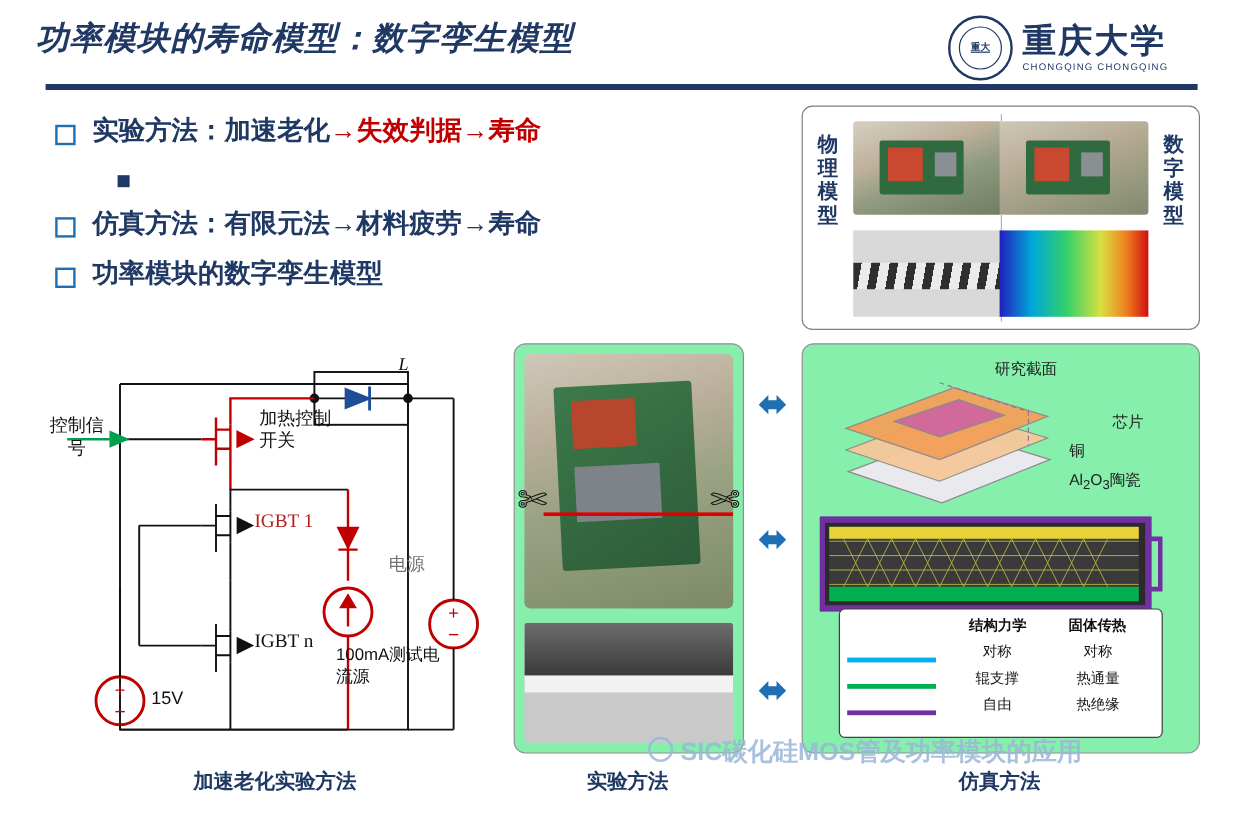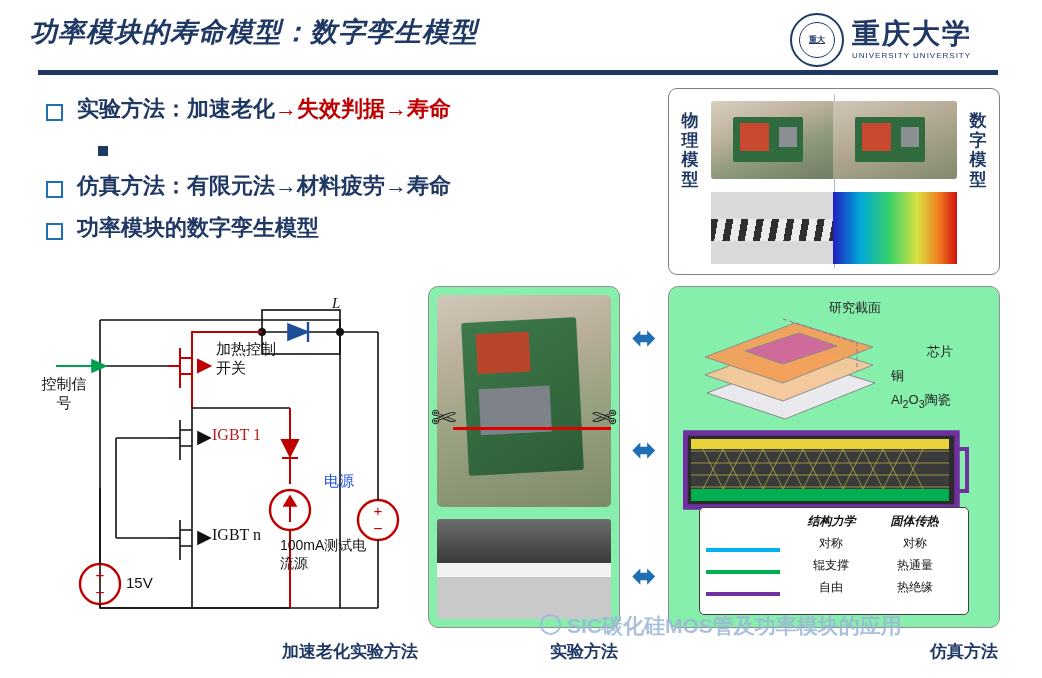--- a/index.html
+++ b/index.html
@@ -83,21 +83,21 @@
     position:absolute;right:42px;bottom:10px;width:124px;height:72px;
     background:linear-gradient(90deg,#2020c0 0%,#00a8d8 22%,#33d06a 45%,#d8e040 68%,#f08020 85%,#d01010 100%);
   }
 
   
   .panel{position:absolute;border:1px solid #8f8f8f;border-radius:10px;background:#86efac;}
   .p-mid{left:428px;top:286px;width:190px;height:340px;}
   .p-right{left:668px;top:286px;width:330px;height:340px;}
 
   .cap{
-    position:absolute;font-size:17px;font-weight:bold;color:#1F3864;text-align:right;
+    position:absolute;font-size:17px;font-weight:bold;color:#1F3864;text-align:center;
   }
   .cap-left{left:40px;top:640px;width:378px;}
   .cap-mid{left:428px;top:640px;width:190px;}
   .cap-right{left:668px;top:640px;width:330px;}
 
   
   .circuit{position:absolute;left:40px;top:288px;width:378px;height:340px;}
 
   
   .photo-top{
@@ -136,21 +136,21 @@
   .a1{top:320px;}
   .a2{top:432px;}
   .a3{top:558px;}
 
   
   .rp-label{position:absolute;font-size:13px;color:#222;white-space:nowrap;}
   .legend-box{
     position:absolute;left:30px;bottom:12px;width:268px;height:106px;
     border:1px solid #404040;border-radius:5px;background:#fff;
   }
-  .legend-head{display:flex;justify-content:space-around;font-size:12px;color:#111;padding-top:5px;font-weight:bold;font-style:italic;}
+  .legend-head{display:flex;justify-content:space-around;font-size:12px;color:#111;padding-top:5px;font-weight:bold;}
   .legend-row{display:flex;align-items:flex-end;height:22px;padding:0 6px;}
   .legend-swatch{width:74px;height:4px;margin-right:10px;flex:0 0 auto;}
   .legend-c1{width:82px;text-align:center;font-size:12px;color:#111;}
   .legend-c2{width:86px;text-align:center;font-size:12px;color:#111;}
 
   .stack{position:absolute;left:18px;top:14px;width:180px;height:118px;}
   .mesh{
     position:absolute;left:14px;top:142px;width:286px;height:84px;border-radius:3px;overflow:hidden;
   }
 
@@ -173,21 +173,21 @@
     <div class="title-text">功率模块的寿命模型：数字孪生模型</div>
   </div>
   <div class="title-rule"></div>
 
   <div class="logo">
     <div class="logo-seal">
       <span>重大</span>
     </div>
     <div class="logo-txt">
       <div class="logo-cn">重庆大学</div>
-      <div class="logo-en">UNIVERSITY UNIVERSITY</div>
+      <div class="logo-en">CHONGQING CHONGQING</div>
     </div>
   </div>
 
   <div class="bullets">
 
     <div class="b1">
       <div class="sq"></div>
       <div class="b1-txt">
         <span>实验方法：加速老化</span><span class="red">→</span><span class="red">失效判据</span><span class="red">→</span><span class="red">寿命</span>
       </div>
@@ -292,25 +292,25 @@
         <circle cx="60" cy="296" r="20" stroke="#C00000" stroke-width="2.4"></circle>
         <text x="60" y="292" font-size="15" fill="#C00000" text-anchor="middle" stroke="none" font-family="Liberation Sans">+</text>
         <text x="60" y="310" font-size="16" fill="#C00000" text-anchor="middle" stroke="none" font-family="Liberation Sans">−</text>
         <path d="M60 276 V200 M60 316 V320 M60 320 H250"></path>
 
         <path d="M16 78 H60" stroke="#00A050" stroke-width="2"></path>
         <polygon points="52,72 66,78 52,84" fill="#00A050" stroke="#00A050"></polygon>
       </g>
       <text x="292" y="20" font-size="15" font-style="italic" fill="#111" font-family="Liberation Serif">L</text>
     </svg>
-    <div style="position:absolute;left:-4px;top:58px;width:56px;font-size:15px;color:#111;line-height:1.25;text-align:center;margin-top:29px;">控制信号</div>
+    <div style="position:absolute;left:-4px;top:58px;width:56px;font-size:15px;color:#111;line-height:1.25;text-align:center;">控制信号</div>
     <div style="position:absolute;left:176px;top:52px;width:74px;font-size:15px;color:#111;line-height:1.25;">加热控制开关</div>
     <div style="position:absolute;left:172px;top:138px;font-size:16px;color:#b91c1c;font-family:'Liberation Serif',serif;">IGBT 1</div>
     <div style="position:absolute;left:172px;top:238px;font-size:16px;color:#111;font-family:'Liberation Serif',serif;">IGBT n</div>
-    <div style="position:absolute;left:284px;top:184px;font-size:15px;color:#1d4ed8;font-family:Liberation Serif, serif;">电源</div>
+    <div style="position:absolute;left:284px;top:173px;font-size:15px;color:#737373;font-family:Liberation Serif, serif;">电源</div>
     <div style="position:absolute;left:240px;top:248px;width:92px;font-size:14px;color:#111;line-height:1.3;">100mA测试电流源</div>
     <div style="position:absolute;left:86px;top:286px;font-size:15px;color:#111;">15V</div>
   </div>
   <div class="cap cap-left">加速老化实验方法</div>
 
   <div class="panel p-mid">
     <div class="photo-top">
       <div class="board"></div>
       <div class="cutline"></div>
     </div>

